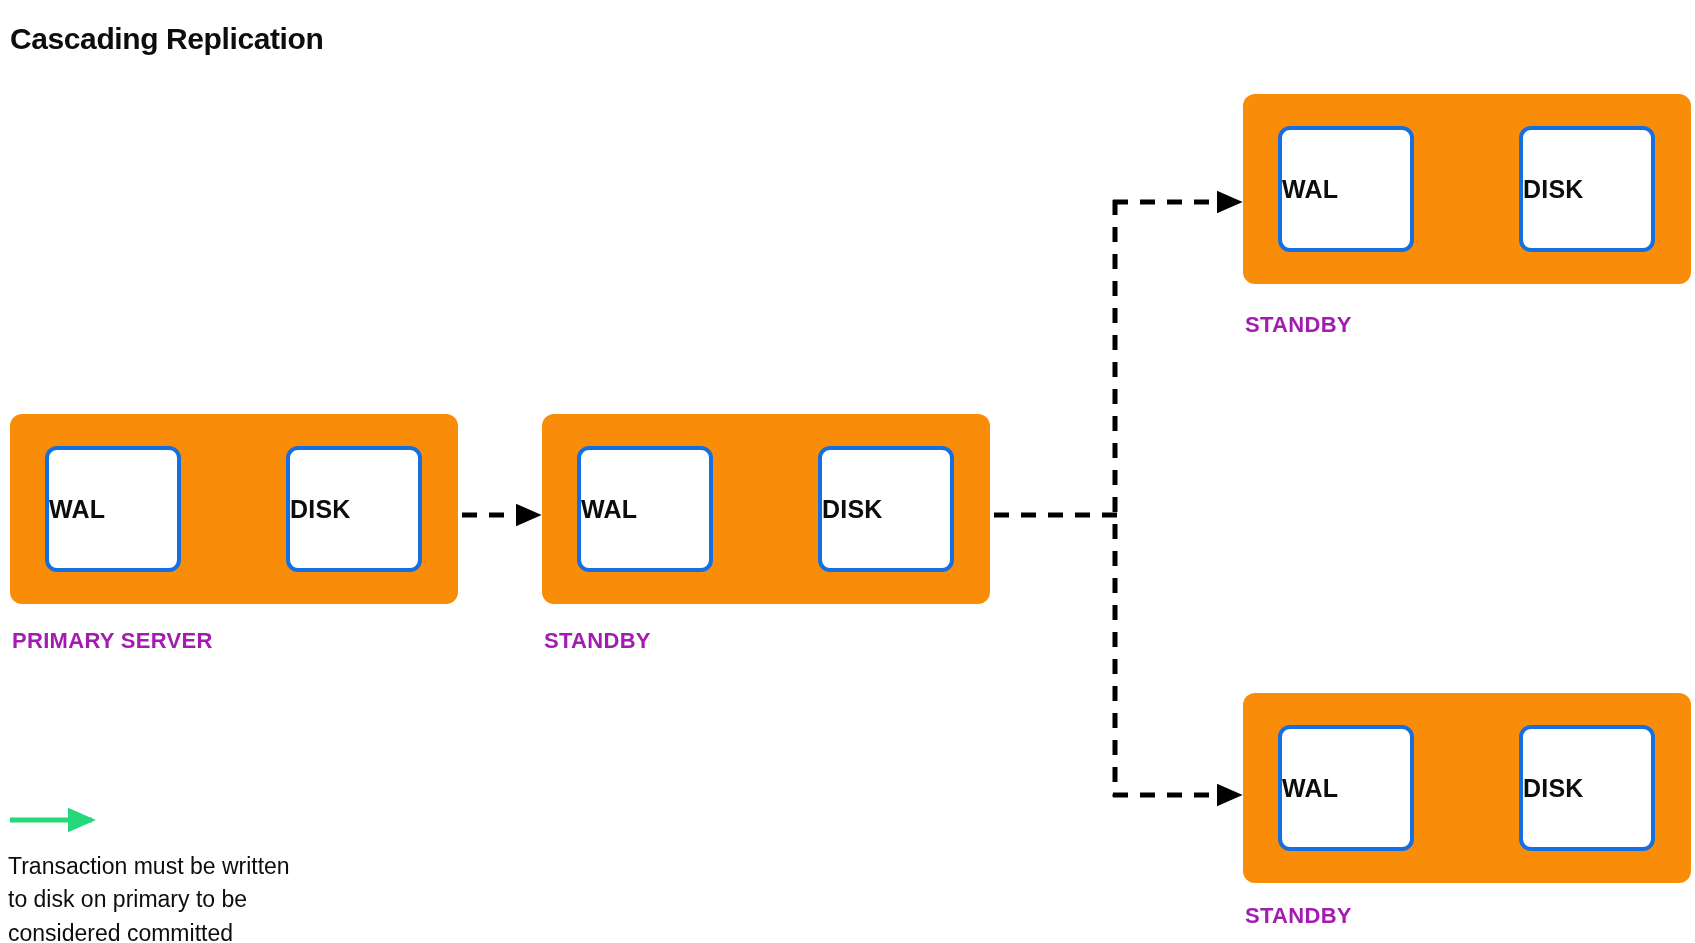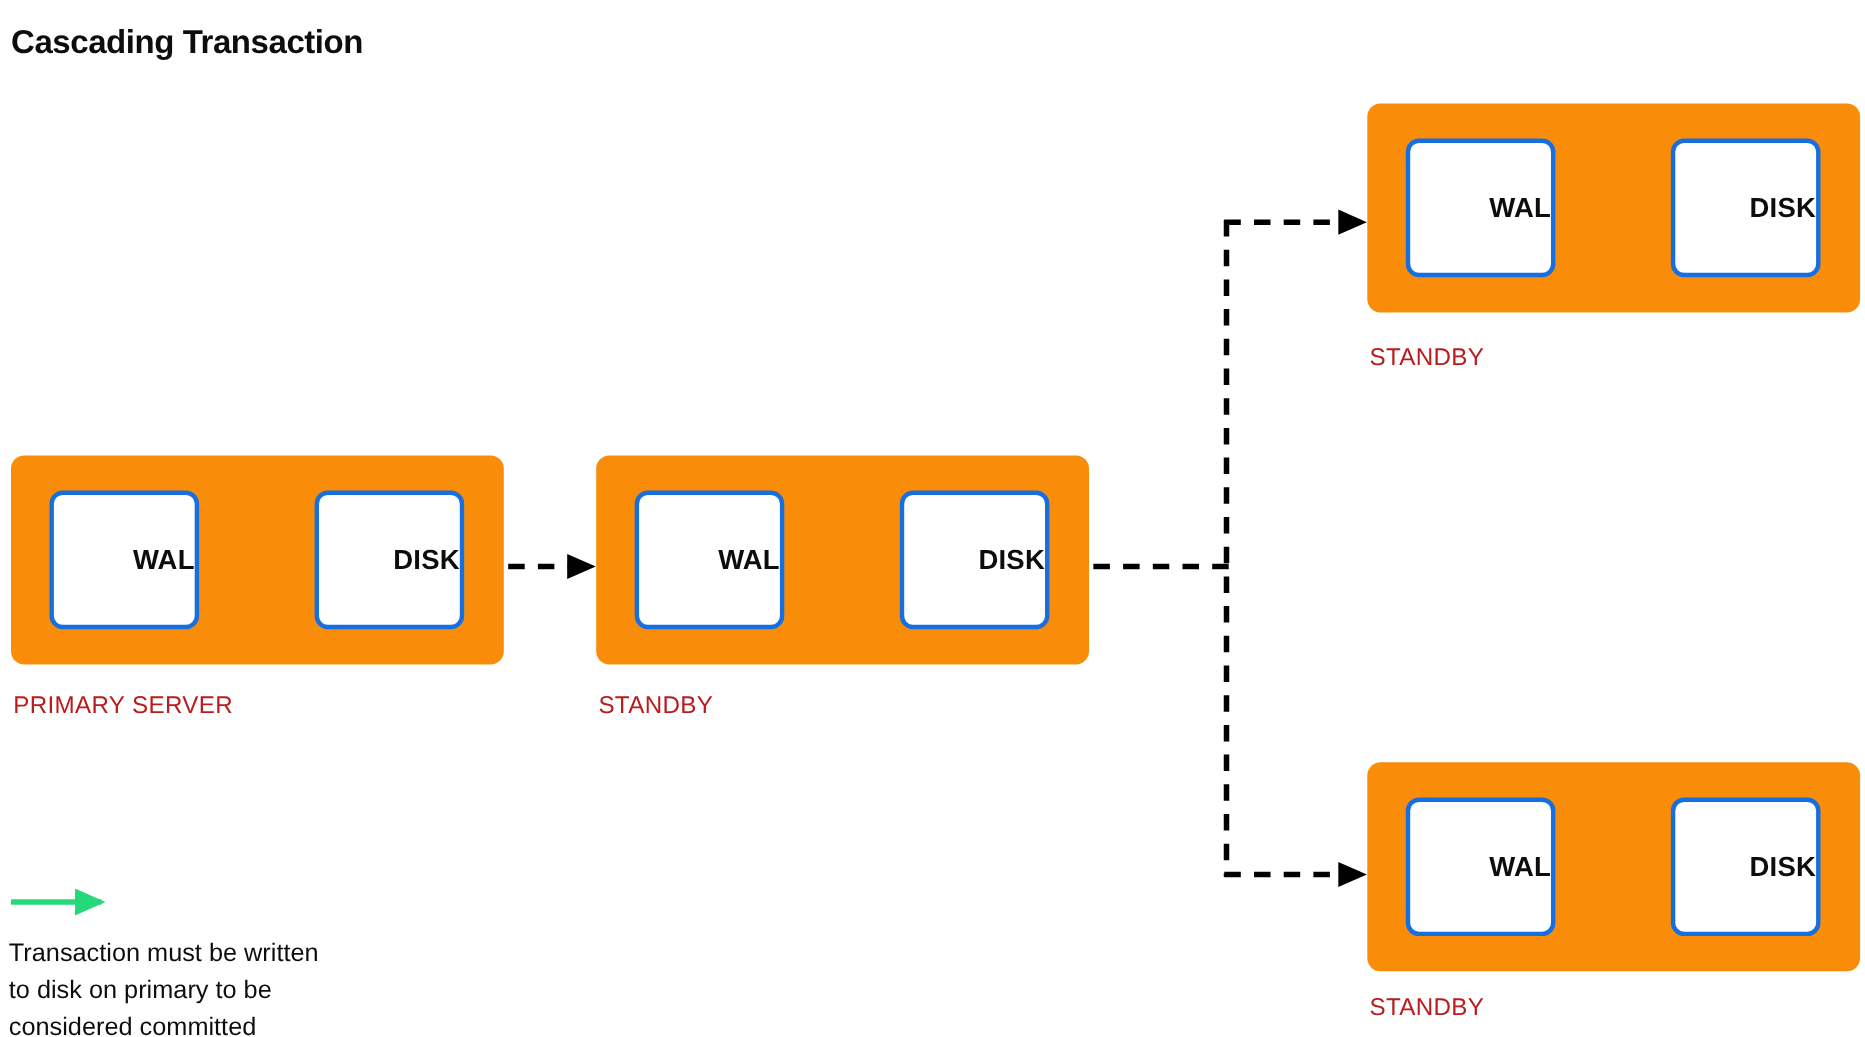--- a/index.html
+++ b/index.html
@@ -40,34 +40,34 @@
     box-sizing: border-box;
   }
   .node-box {
     position: absolute;
     background: #ffffff;
     border: 4px solid #166fe0;
     border-radius: 12px;
     box-sizing: border-box;
     display: flex;
     align-items: center;
-    justify-content: flex-end;
+    justify-content: flex-start;
   }
   .node-label {
     font-size: 25px;
     font-weight: 800;
     color: #0d0d0d;
     letter-spacing: 0.2px;
     line-height: 1;
   }
   .group-caption {
     position: absolute;
     font-size: 22px;
-    font-weight: 400;
-    color: #b91c1c;
+    font-weight: 700;
+    color: #a21caf;
     letter-spacing: 0.3px;
     white-space: nowrap;
   }
 
   
   #connectors {
     position: absolute;
     left: 0;
     top: 0;
     width: 1695px;
@@ -94,21 +94,21 @@
     color: #0d0d0d;
     font-weight: 400;
     white-space: pre-line;
   }
 </style>
 </head>
 <body>
 
 <div id="canvas">
 
-  <h1 id="page-title">Cascading Transaction</h1>
+  <h1 id="page-title">Cascading Replication</h1>
 
   <svg id="connectors" viewBox="0 0 1695 943" xmlns="http://www.w3.org/2000/svg">
     <defs>
       <marker id="arrow-black" viewBox="0 0 10 10" refX="8.6" refY="5" markerWidth="5.2" markerHeight="5.2" orient="auto-start-reverse">
         <path d="M 0 0.6 L 10 5 L 0 9.4 z" fill="#000000"></path>
       </marker>
       <marker id="arrow-green" viewBox="0 0 10 10" refX="8.6" refY="5" markerWidth="5.6" markerHeight="5.6" orient="auto-start-reverse">
         <path d="M 0 0.6 L 10 5 L 0 9.4 z" fill="#25d97a"></path>
       </marker>
     </defs>

